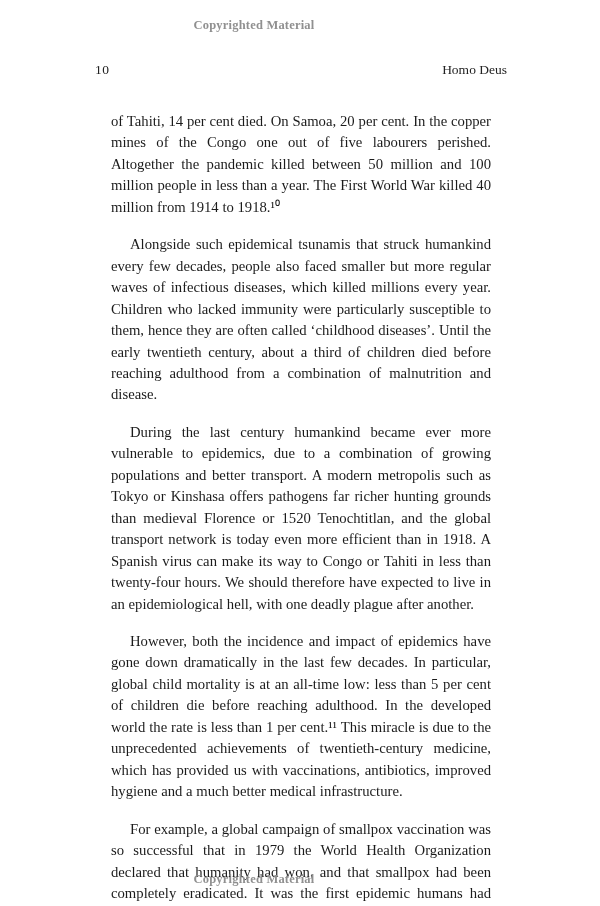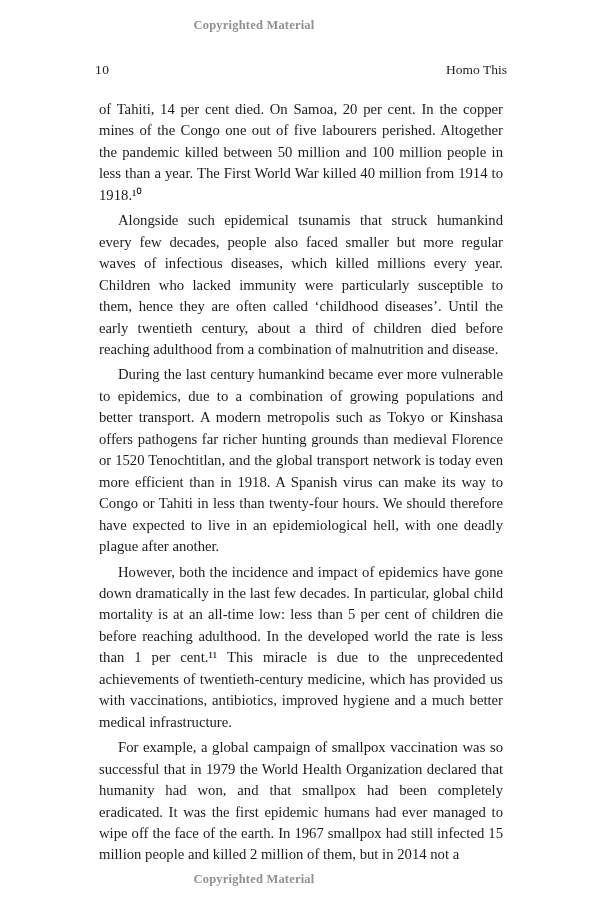--- a/index.html
+++ b/index.html
@@ -47,38 +47,38 @@
     position: absolute;
     top: 95px;
     left: 95px;
     width: 412px;
     text-align: justify;
     font-size: 14.7px;
     line-height: 21.45px;
     color: #1b1b1b;
   }
   .body-text p {
-    margin: 4px;
+    margin: 16px;
     padding: 0;
     hyphens: none;
   }
   .body-text p.indent {
     text-indent: 19px;
   }
 </style>
 </head>
 <body>
 
 <div class="page">
 
   <div class="notice top">Copyrighted Material</div>
 
   <div class="running-header">
     <span class="page-num">10</span>
-    <span class="book-title">Homo This</span>
+    <span class="book-title">Homo Deus</span>
   </div>
 
   <div class="body-text">
     <p>of Tahiti, 14 per cent died. On Samoa, 20 per cent. In the copper mines of the Congo one out of five labourers perished. Altogether the pandemic killed between 50 million and 100 million people in less than a year. The First World War killed 40 million from 1914 to 1918.¹⁰</p>
     <p class="indent">Alongside such epidemical tsunamis that struck humankind every few decades, people also faced smaller but more regular waves of infectious diseases, which killed millions every year. Children who lacked immunity were particularly susceptible to them, hence they are often called ‘childhood diseases’. Until the early twentieth century, about a third of children died before reaching adulthood from a combination of malnutrition and disease.</p>
     <p class="indent">During the last century humankind became ever more vulnerable to epidemics, due to a combination of growing populations and better transport. A modern metropolis such as Tokyo or Kinshasa offers pathogens far richer hunting grounds than medieval Florence or 1520 Tenochtitlan, and the global transport network is today even more efficient than in 1918. A Spanish virus can make its way to Congo or Tahiti in less than twenty-four hours. We should therefore have expected to live in an epidemiological hell, with one deadly plague after another.</p>
     <p class="indent">However, both the incidence and impact of epidemics have gone down dramatically in the last few decades. In particular, global child mortality is at an all-time low: less than 5 per cent of children die before reaching adulthood. In the developed world the rate is less than 1 per cent.¹¹ This miracle is due to the unprecedented achievements of twentieth-century medicine, which has provided us with vaccinations, antibiotics, improved hygiene and a much better medical infrastructure.</p>
     <p class="indent">For example, a global campaign of smallpox vaccination was so successful that in 1979 the World Health Organization declared that humanity had won, and that smallpox had been completely eradicated. It was the first epidemic humans had ever managed to wipe off the face of the earth. In 1967 smallpox had still infected 15 million people and killed 2 million of them, but in 2014 not a</p>
   </div>
 

